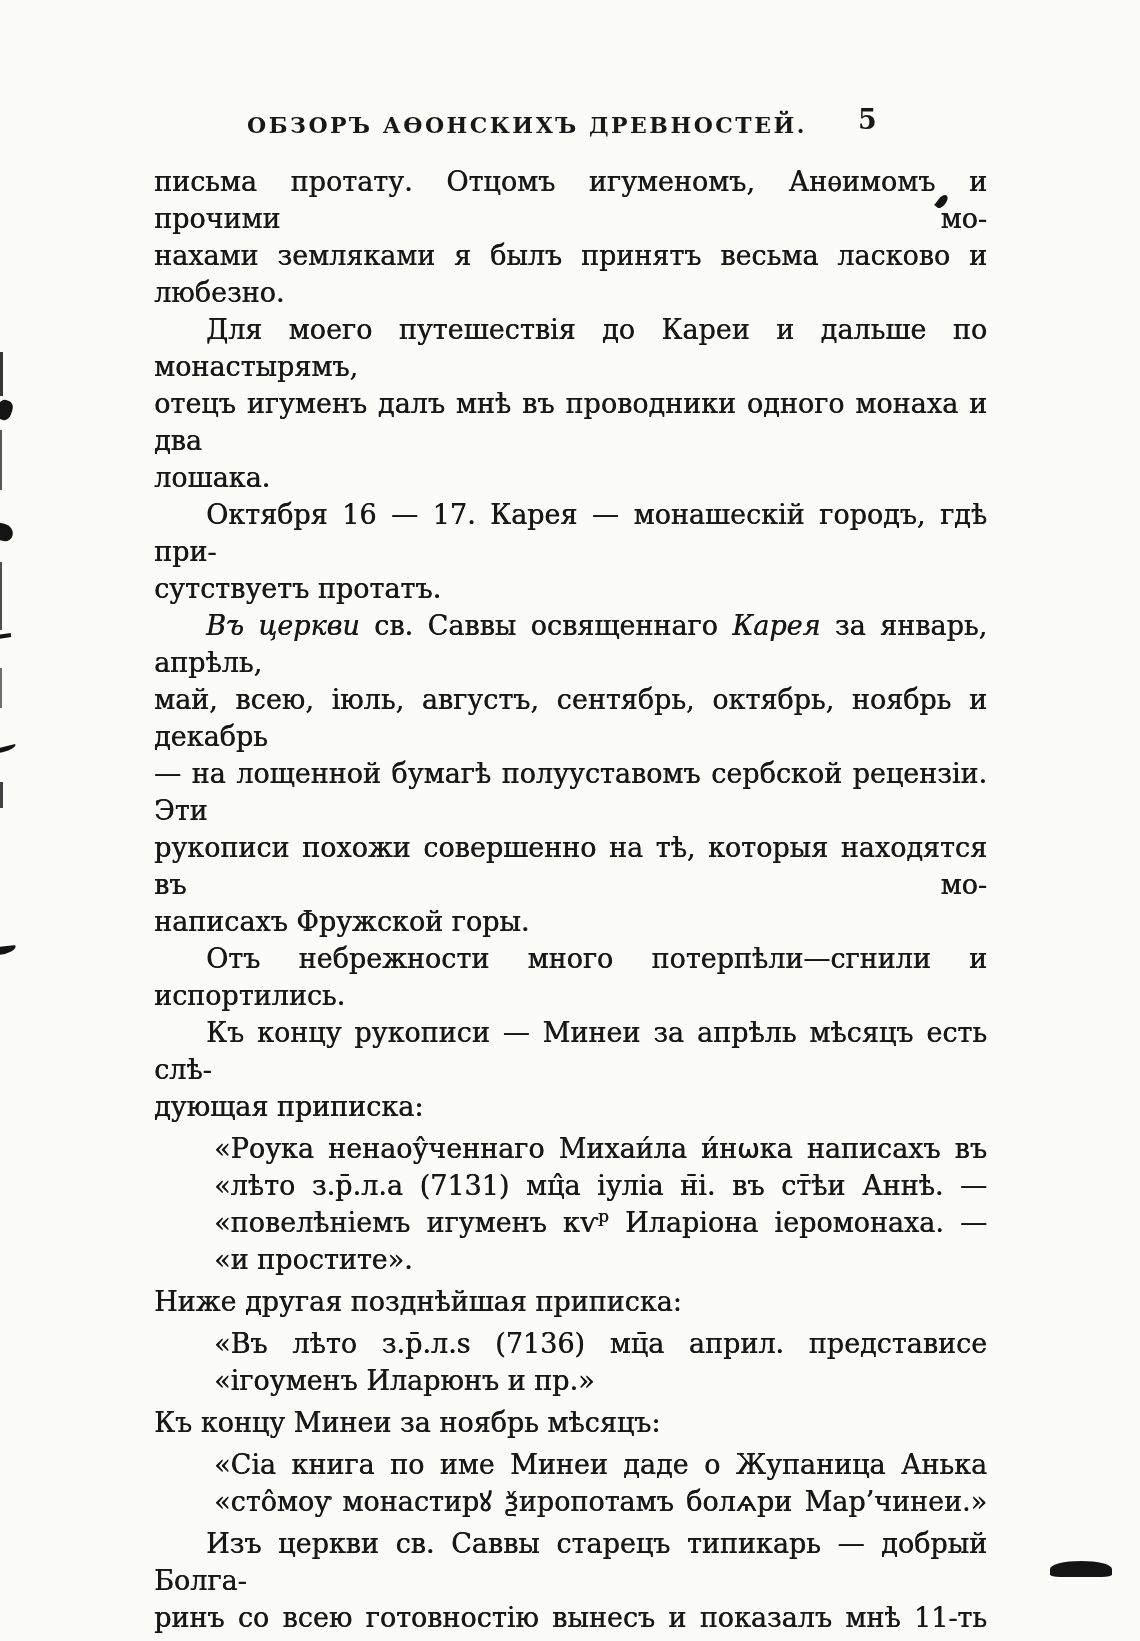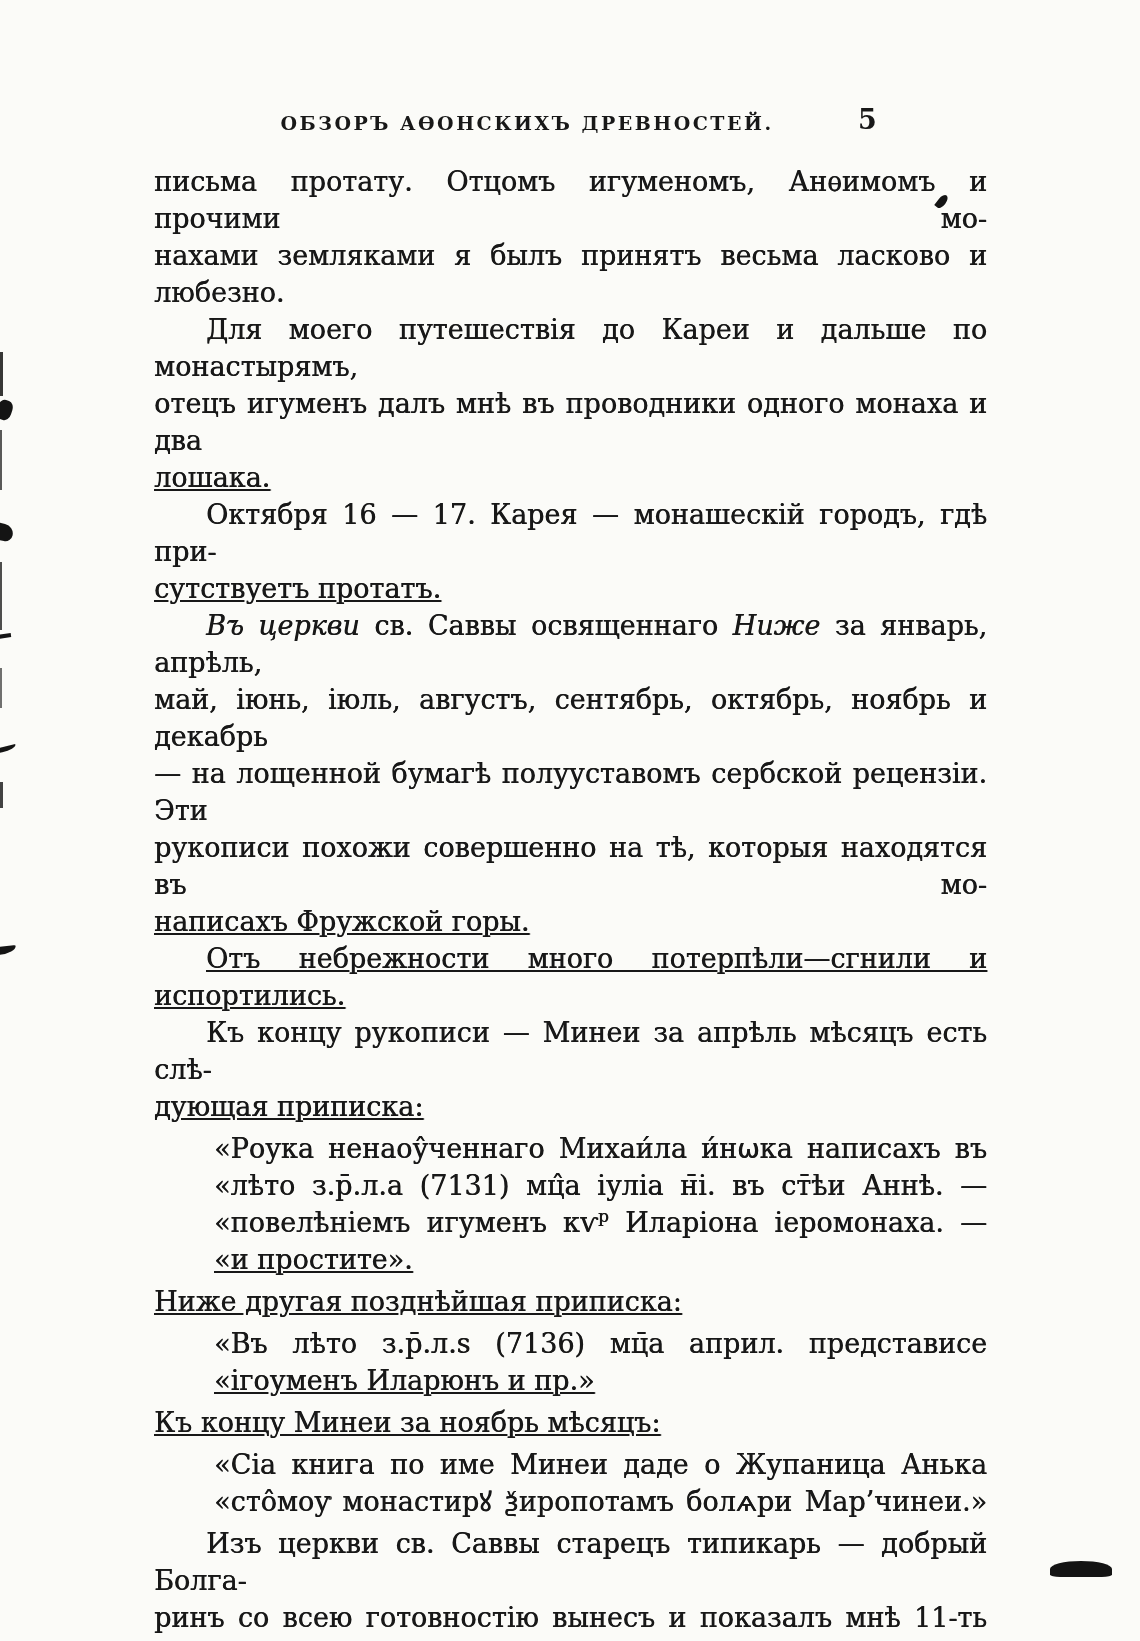--- a/index.html
+++ b/index.html
@@ -7,34 +7,34 @@
     width:1140px;height:1641px;
     background:#fbfbf8;
     color:#181818;
     font-family:"DejaVu Serif","DejaVu Sans",serif;
     position:relative;
     overflow:hidden;
   }
   .page{position:absolute;inset:0;}
   .running-head{
     position:absolute;left:155px;top:112px;width:744px;
-    text-align:center;font-weight:bold;font-size:19px;letter-spacing:2.5px;
+    text-align:center;font-weight:bold;font-size:22px;letter-spacing:2.5px;
     white-space:nowrap;
   }
   .page-number{
     position:absolute;left:858px;top:104px;
     font-size:27px;font-weight:bold;
   }
   .text-column{
     position:absolute;left:154px;top:163px;width:833px;
     font-size:27px;line-height:37px;
     text-shadow:0.45px 0 0 currentColor; 
   }
   .ln{text-align:justify;text-align-last:justify;}
-  .ln.flush{text-align-last:left;text-decoration:underline;}
+  .ln.flush{text-align-last:left;}
   .ln.indent{text-indent:52px;}
   .quote-block{margin:5px 0 5px 60px;}
   .ital{font-style:italic;margin-top:33px;}
   sup{font-size:0.62em;vertical-align:super;line-height:0;}
   
   .artifact{position:absolute;background:#141414;}
   .a-comma{left:938px;top:194px;width:8px;height:15px;border-radius:60% 60% 60% 0;transform:rotate(38deg);}
   .a-dash1{left:0;top:352px;width:3px;height:44px;opacity:.85;}
   .a-blob1{left:-3px;top:400px;width:15px;height:20px;border-radius:40%;transform:rotate(18deg);}
   .a-dash2{left:0;top:430px;width:2px;height:60px;opacity:.7;}
@@ -57,22 +57,22 @@
   <div class="page-number">5</div>
 
   <div class="text-column">
     <div class="ln">письма протату. Отцомъ игуменомъ, Анѳимомъ и прочими мо-</div>
     <div class="ln">нахами земляками я былъ принятъ весьма ласково и любезно.</div>
     <div class="ln indent">Для моего путешествія до Кареи и дальше по монастырямъ,</div>
     <div class="ln">отецъ игуменъ далъ мнѣ въ проводники одного монаха и два</div>
     <div class="ln flush">лошака.</div>
     <div class="ln indent">Октября 16 — 17. Карея — монашескій городъ, гдѣ при-</div>
     <div class="ln flush">сутствуетъ протатъ.</div>
-    <div class="ln indent"><span class="ital">Въ церкви</span><span> св. Саввы освященнаго </span><span class="ital">Ниже</span><span> за январь, апрѣль,</span></div>
-    <div class="ln">май, іюнь, іюль, августъ, сентябрь, октябрь, ноябрь и декабрь</div>
+    <div class="ln indent"><span class="ital">Въ церкви</span><span> св. Саввы освященнаго </span><span class="ital">Карея</span><span> за январь, апрѣль,</span></div>
+    <div class="ln">май, всею, іюль, августъ, сентябрь, октябрь, ноябрь и декабрь</div>
     <div class="ln">— на лощенной бумагѣ полууставомъ сербской рецензіи. Эти</div>
     <div class="ln">рукописи похожи совершенно на тѣ, которыя находятся въ мо-</div>
     <div class="ln flush">написахъ Фружской горы.</div>
     <div class="ln indent flush">Отъ небрежности много потерпѣли—сгнили и испортились.</div>
     <div class="ln indent">Къ концу рукописи — Минеи за апрѣль мѣсяцъ есть слѣ-</div>
     <div class="ln flush">дующая приписка:</div>
 
     <div class="quote-block">
       <div class="ln">«Роука ненаоу̂ченнаго Михаи́ла и́нѡка написахъ въ</div>
       <div class="ln">«лѣто з.р̄.л.а (7131) мц̂а іуліа н̄і. въ ст̄ѣи Аннѣ. —</div>

